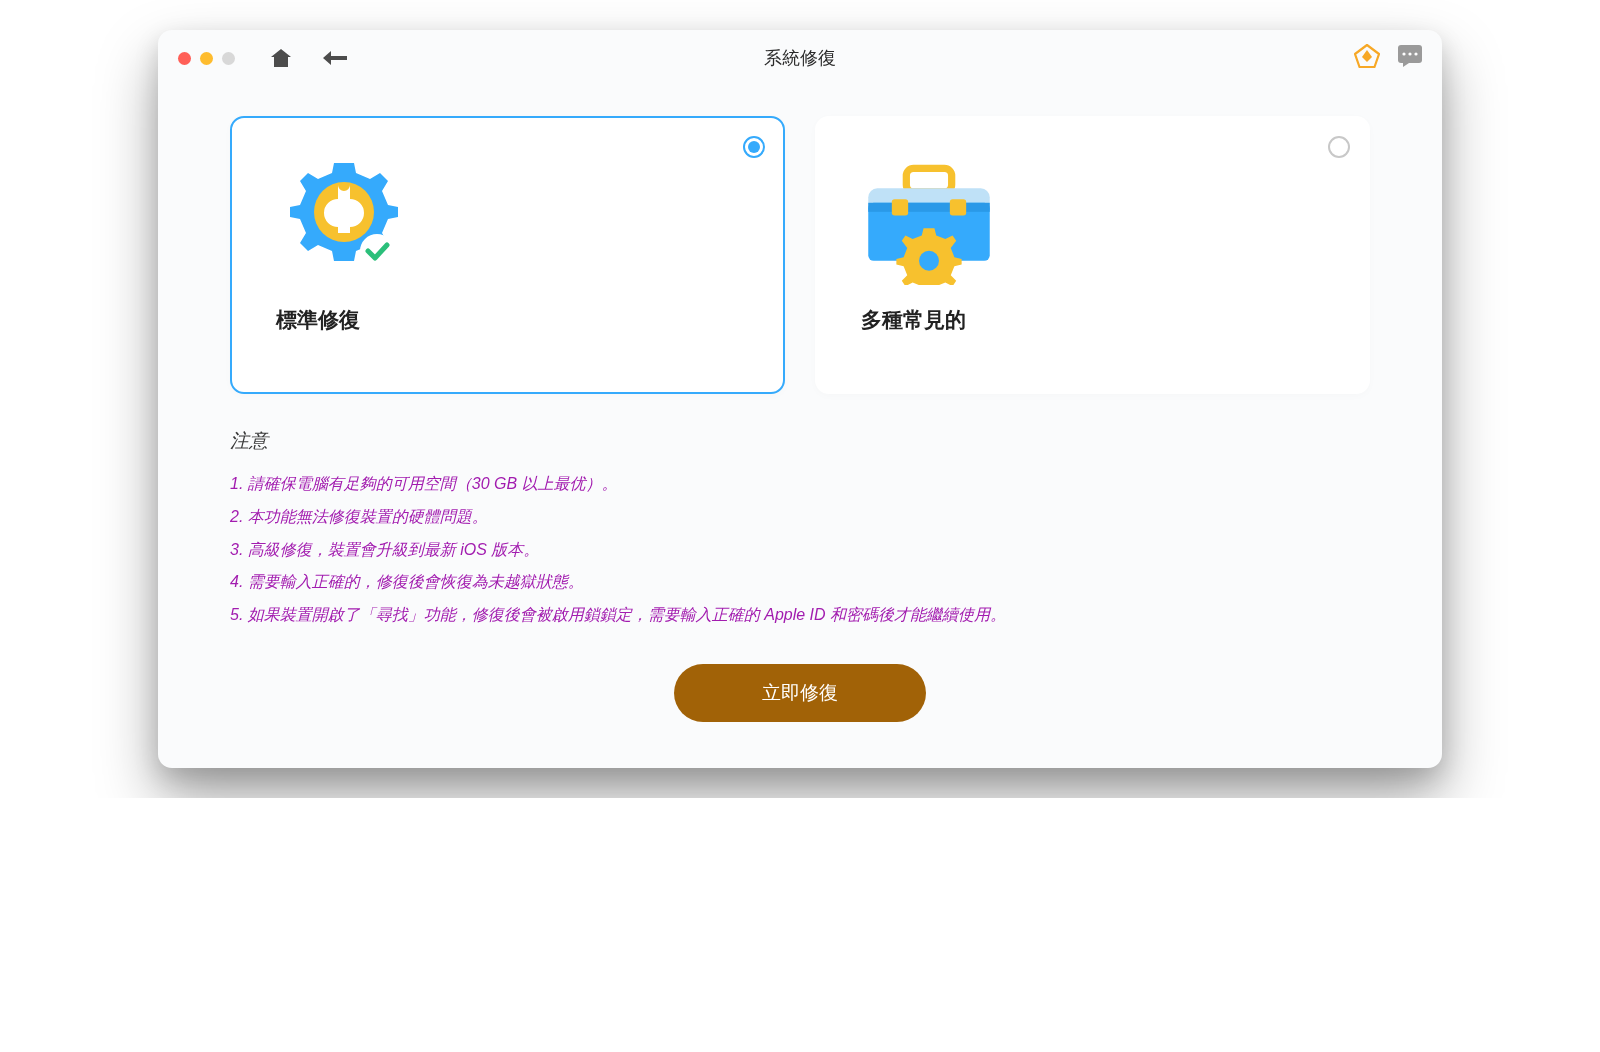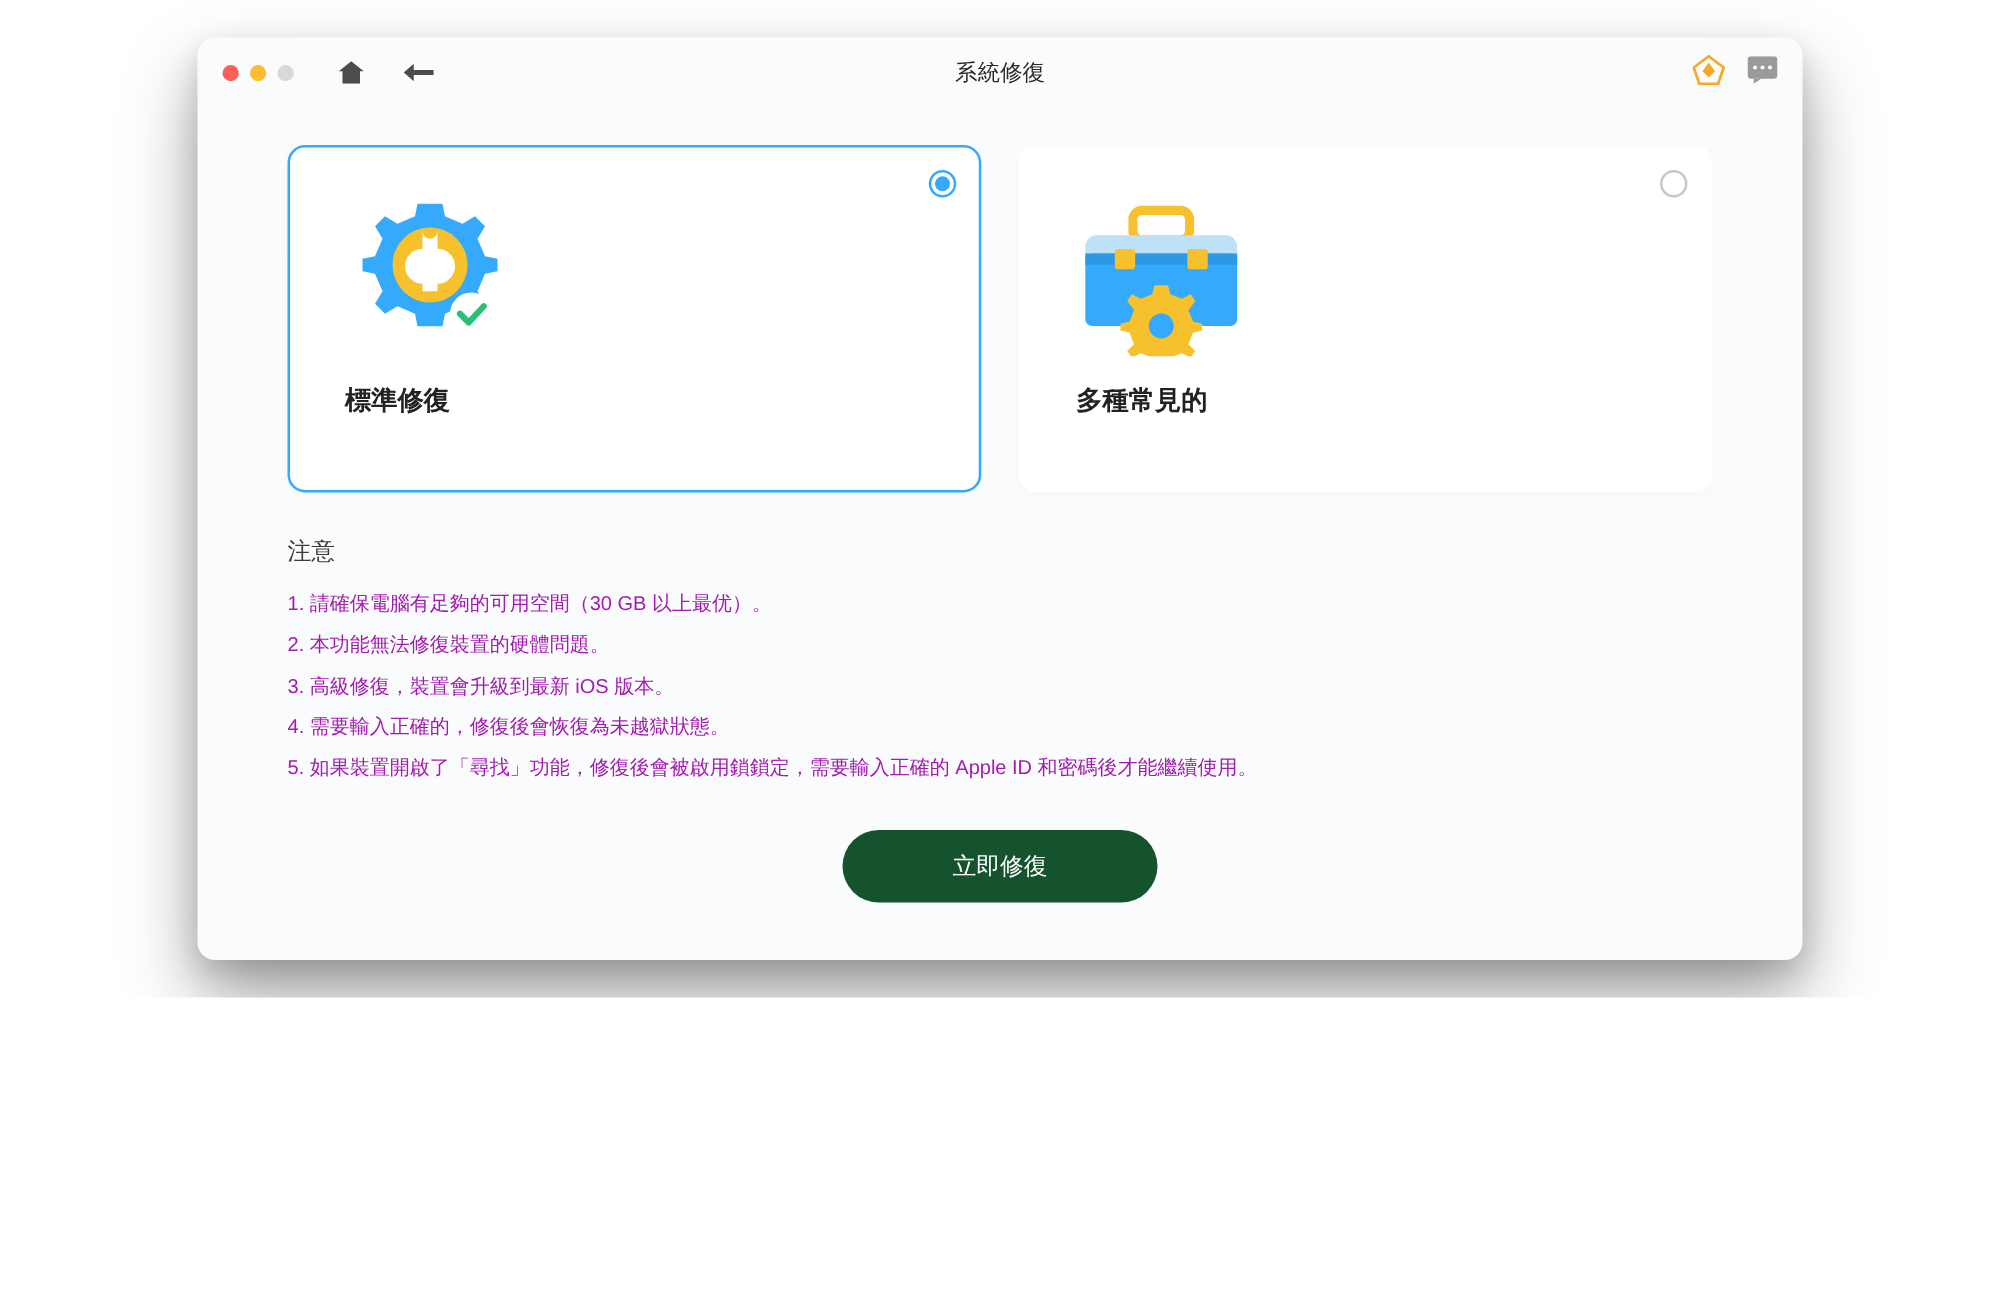--- a/index.html
+++ b/index.html
@@ -113,20 +113,21 @@
   margin-bottom: 16px;
 }
 .card-desc {
   font-size: 16px;
   line-height: 1.7;
   color: #7a7f85;
   text-align: center;
 }
 .notes {
   margin-top: 34px;
+  font-style: italic;
 }
 .notes-title {
   font-size: 19px;
   color: #3a3a3a;
   font-weight: 500;
   margin-bottom: 14px;
 }
 .notes-list {
   list-style: none;
   counter-reset: n;
@@ -139,21 +140,21 @@
 }
 .notes-list li::before {
   content: counter(n) ". ";
 }
 .action-row {
   display: flex;
   justify-content: center;
   margin-top: 32px;
 }
 .primary-btn {
-  background: #14532d;
+  background: #a16207;
   color: #fff;
   font-size: 19px;
   border: none;
   border-radius: 999px;
   padding: 16px 88px;
   cursor: pointer;
   font-weight: 500;
 }
 </style>
 </head>

